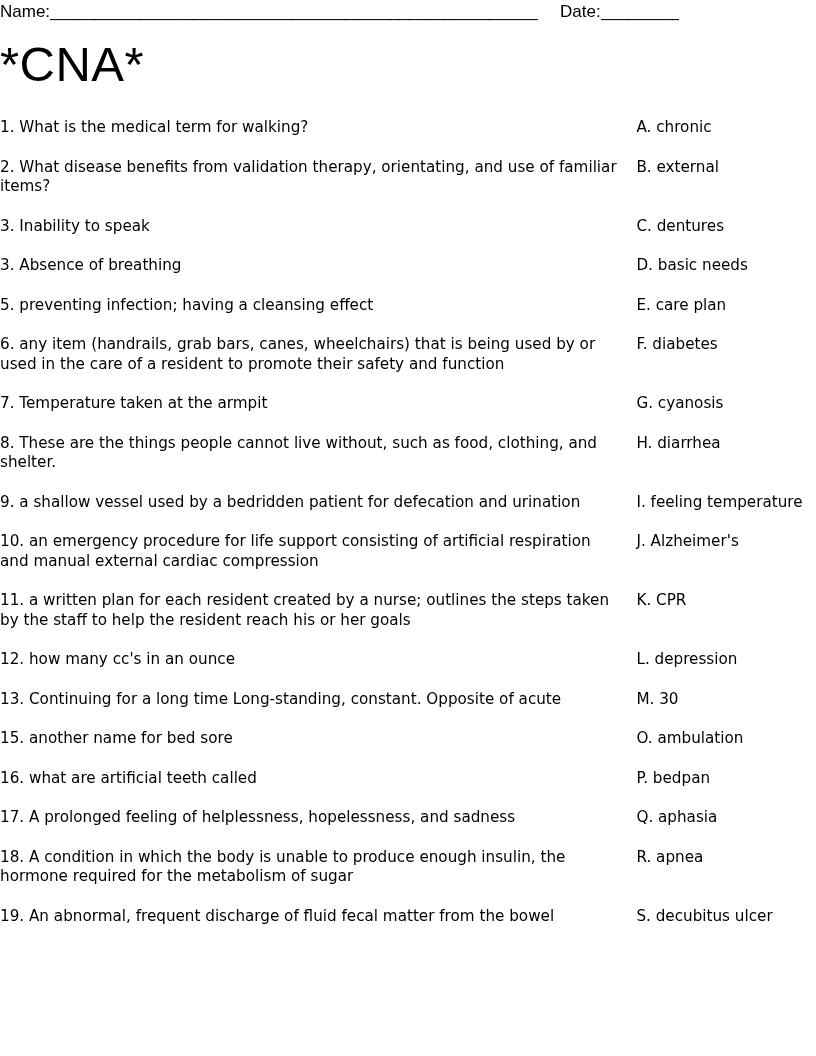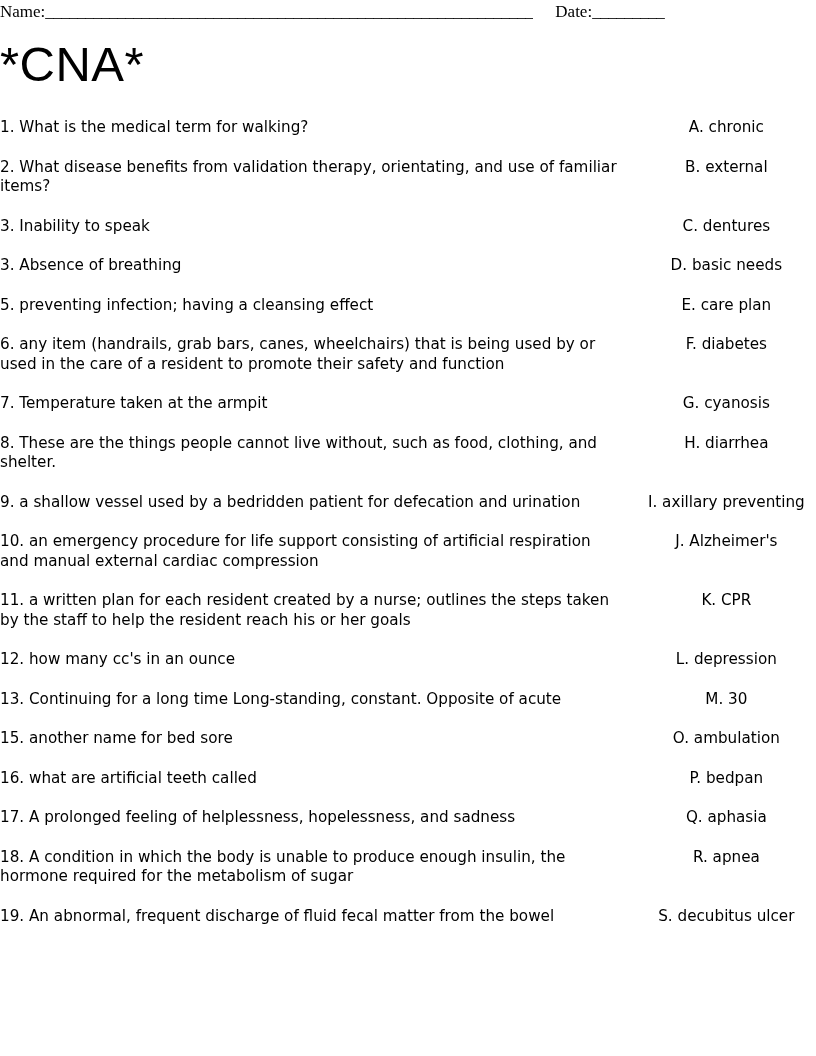--- a/index.html
+++ b/index.html
@@ -21,21 +21,21 @@
     height: 1056px;
     box-sizing: border-box;
     overflow: hidden;
   }
 
   
   .name-date-row {
     display: flex;
     align-items: baseline;
     justify-content: flex-start;
-    font-family: Liberation Serif, serif;
+    font-family: Liberation Sans, sans-serif;
     font-size: 17px;
     line-height: 20px;
     padding-top: 2px;
     white-space: pre;
   }
   .nd-label {
     font-size: 17px;
     letter-spacing: 0px;
   }
   .nd-rule {
@@ -82,21 +82,20 @@
   }
   .qa-table td.q-cell {
     width: 636px;
     padding-right: 14px;
     margin-left: 16px;
   }
   .qa-table td.a-cell {
     width: 180px;
     padding-left: 3px;
     white-space: nowrap;
-    text-align: center;
   }
   .q-text, .a-text {
     display: block;
   }
 </style>
 </head>
 <body>
 
 <div class="page">
 
@@ -174,21 +173,21 @@
           </td>
         <td class="a-cell">
             <span class="a-text">H. diarrhea</span>
           </td>
       </tr>
       <tr>
         <td class="q-cell">
             <span class="q-text">9. a shallow vessel used by a bedridden patient for defecation and urination</span>
           </td>
         <td class="a-cell">
-            <span class="a-text">I. axillary preventing</span>
+            <span class="a-text">I. feeling temperature</span>
           </td>
       </tr>
       <tr>
         <td class="q-cell">
             <span class="q-text">10. an emergency procedure for life support consisting of artificial respiration and manual external cardiac compression</span>
           </td>
         <td class="a-cell">
             <span class="a-text">J. Alzheimer's</span>
           </td>
       </tr>

